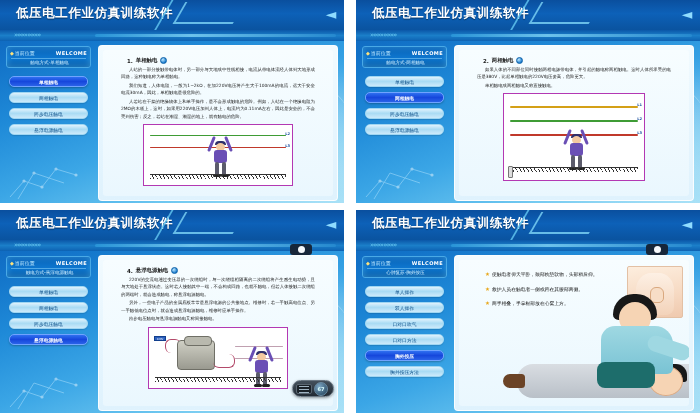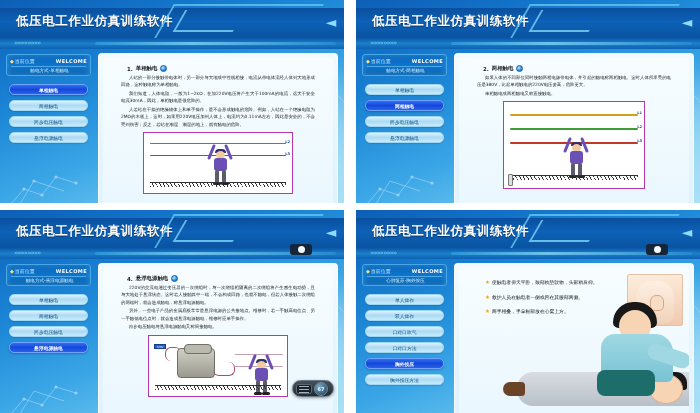--- a/index.html
+++ b/index.html
@@ -16,21 +16,21 @@
     background:
       radial-gradient(ellipse 240px 120px at 78% 62%, rgba(255,255,255,.30), rgba(255,255,255,0) 65%),
       radial-gradient(ellipse 300px 150px at 95% 85%, rgba(255,255,255,.22), rgba(255,255,255,0) 70%);
   }
   .panel .wave:after{ content:""; position:absolute; right:-10px; top:38%; width:180px; height:120px;
     border-top:2px solid rgba(255,255,255,.35); border-radius:60% 40% 50% 50%/60% 50% 50% 40%;
     transform:rotate(-8deg); }
 
   
   .hdr{ position:relative; height:30px;
-    background:linear-gradient(180deg,#0a4f9e 0%,#0d61b8 45%,#0a539f 100%);margin-top:8px; }
+    background:linear-gradient(180deg,#0a4f9e 0%,#0d61b8 45%,#0a539f 100%); }
   .hdr .title{ position:absolute; left:16px; top:5px; color:#fff; font-size:12.5px;
     font-weight:bold; letter-spacing:.6px; text-shadow:0 1px 1px rgba(0,0,0,.45); white-space:nowrap;}
   .hdr .swoosh{ position:absolute; right:30px; top:-4px; width:150px; height:34px;
     border-left:2px solid #5fc3ef; border-top:2px solid #5fc3ef;
     transform:skewX(-30deg); opacity:.85; }
   .hdr .swoosh2{ position:absolute; right:105px; top:2px; width:60px; height:22px;
     border-left:2px solid #7fd6f7; border-bottom:2px solid #7fd6f7; transform:skewX(-30deg); opacity:.8;}
   .hdr .back{ position:absolute; right:5px; top:7px; width:16px; height:14px; color:#8fdcff; font-size:14px;
     line-height:14px; text-align:center;}
   .subbar{ position:relative; height:11px;

